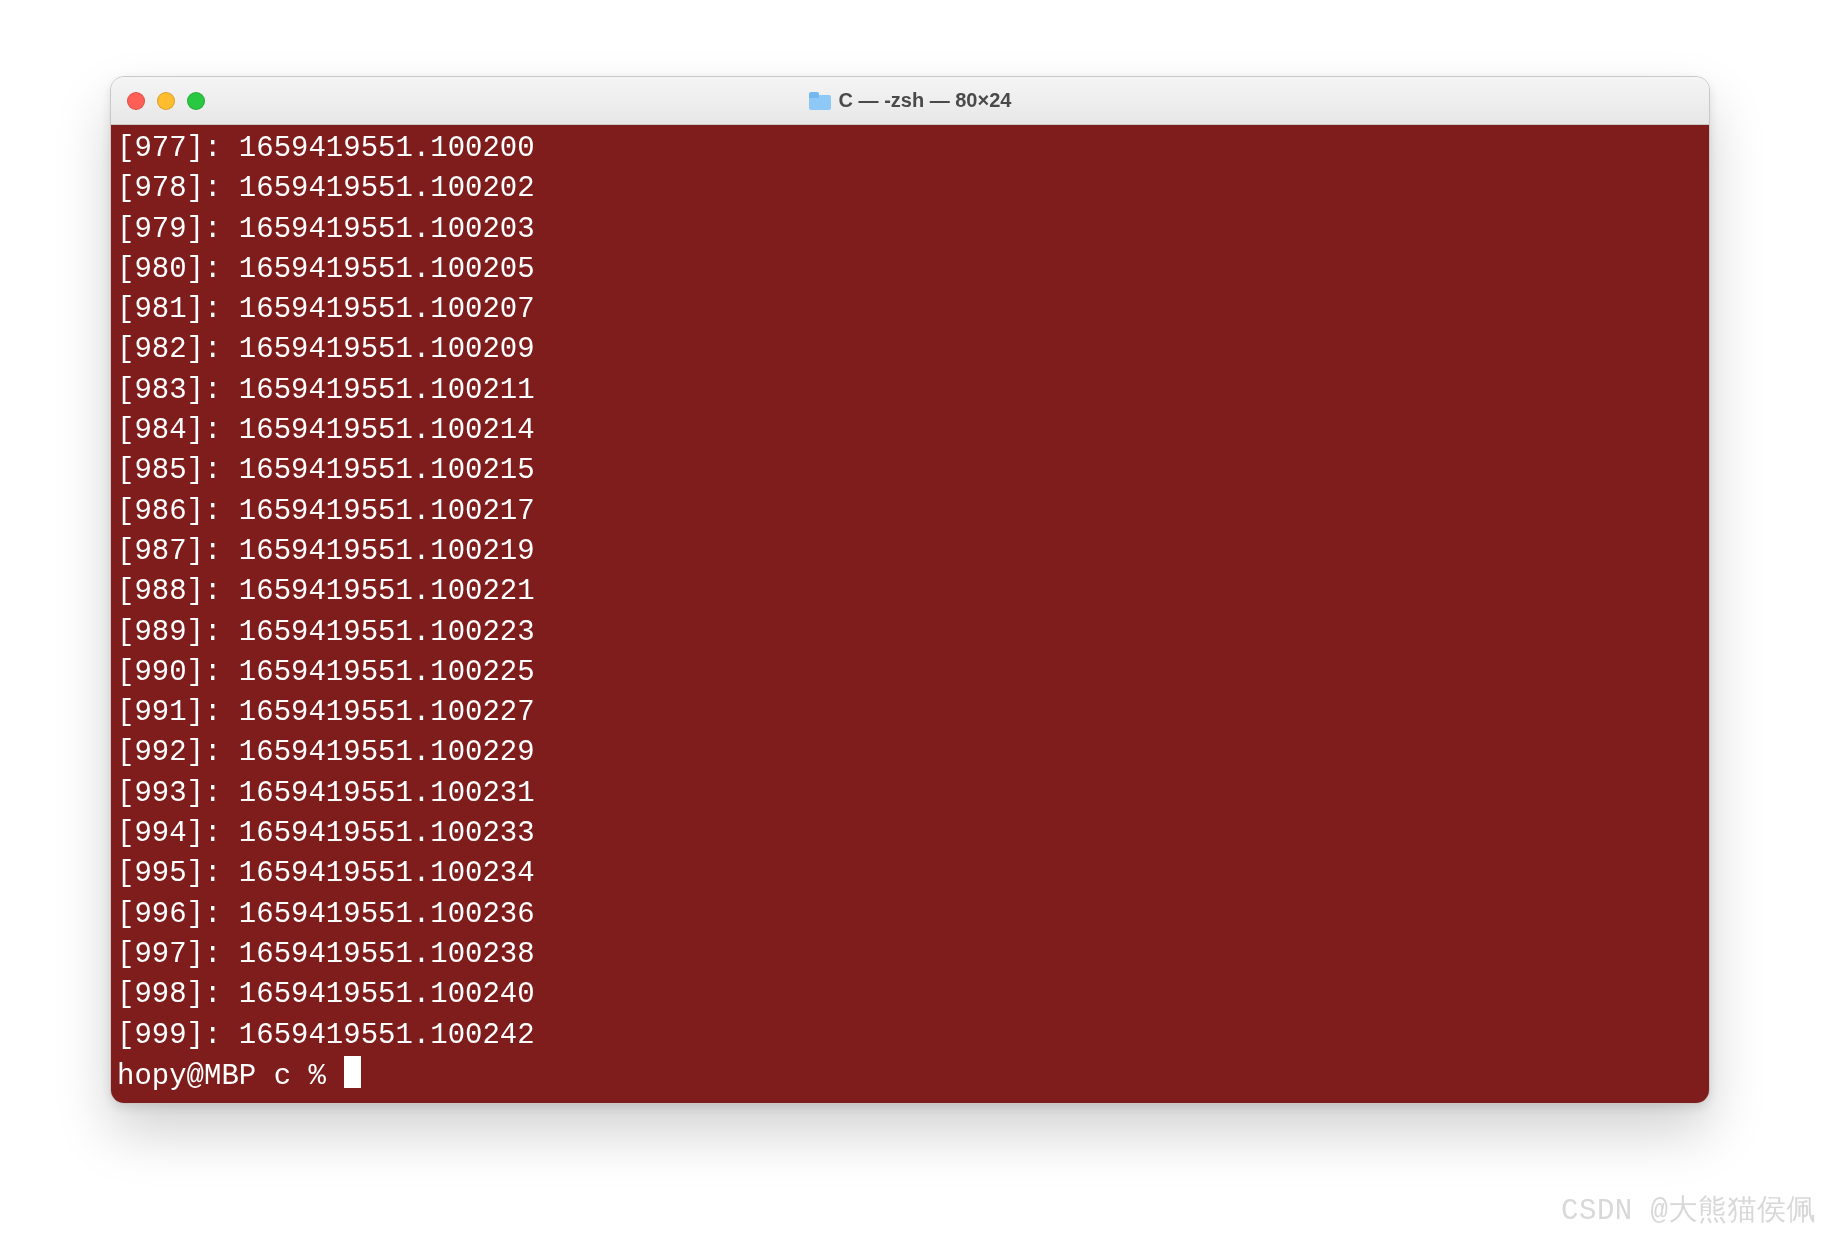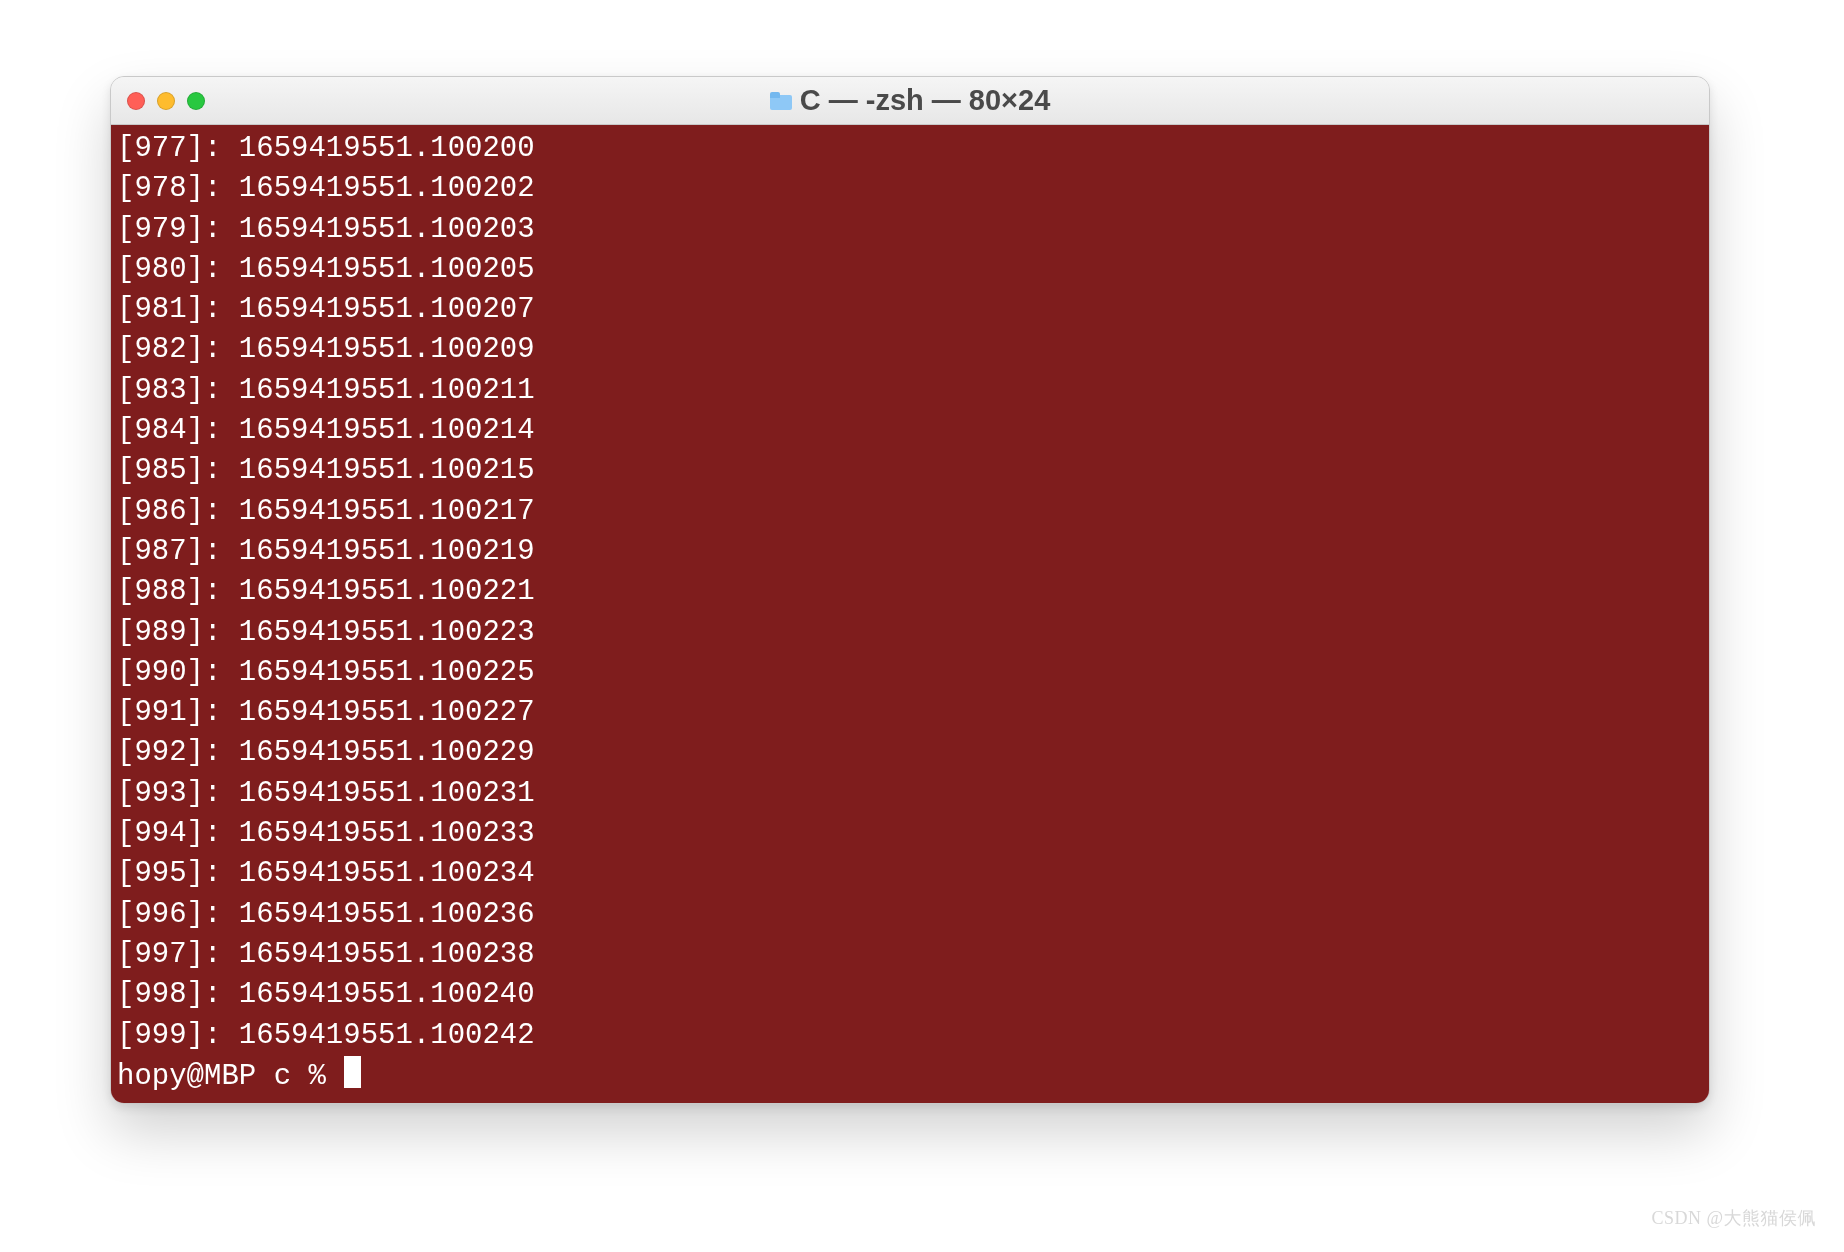--- a/index.html
+++ b/index.html
@@ -31,21 +31,21 @@
     .traffic { display:flex; gap:12px; }
     .dot { width:18px; height:18px; border-radius:50%; border:1px solid rgba(0,0,0,.15);}
     .dot.red{background:#ff5f57;}
     .dot.yellow{background:#febc2e;}
     .dot.green{background:#28c840;}
     .title-center{
       position:absolute; left:0; right:0;
       display:flex; justify-content:center; align-items:center;
       pointer-events:none;
       gap:8px;
-      font-size:29px; font-weight:600; color:#4a4a4a;
+      font-size:20px; font-weight:600; color:#4a4a4a;
     }
     .folder-icon{
       width:22px;height:18px;display:inline-block;position:relative;
     }
     .folder-icon::before{
       content:""; position:absolute; left:0; top:3px; width:22px; height:15px;
       background:#8ec8f6; border-radius:2px;
     }
     .folder-icon::after{
       content:""; position:absolute; left:0; top:0; width:10px; height:6px;
@@ -65,24 +65,24 @@
     .cursor-block{
       display:inline-block;
       width:17px; height:32px;
       background:#ffffff;
       vertical-align:-4px;
       margin-left:1px;
     }
     .watermark{
       position:absolute;
       right:28px; bottom:22px;
-      font-size:18px;
+      font-size:29px;
       color:#d8d8d8;
       letter-spacing:.5px;
-      font-family:Liberation Serif, serif;
+      font-family:Liberation Mono, monospace;
       margin-top:15px;
     }
   </style>
 </head>
 <body>
 
 <div class="window">
   <div class="titlebar">
     <div class="traffic">
       <div class="dot red"></div>

